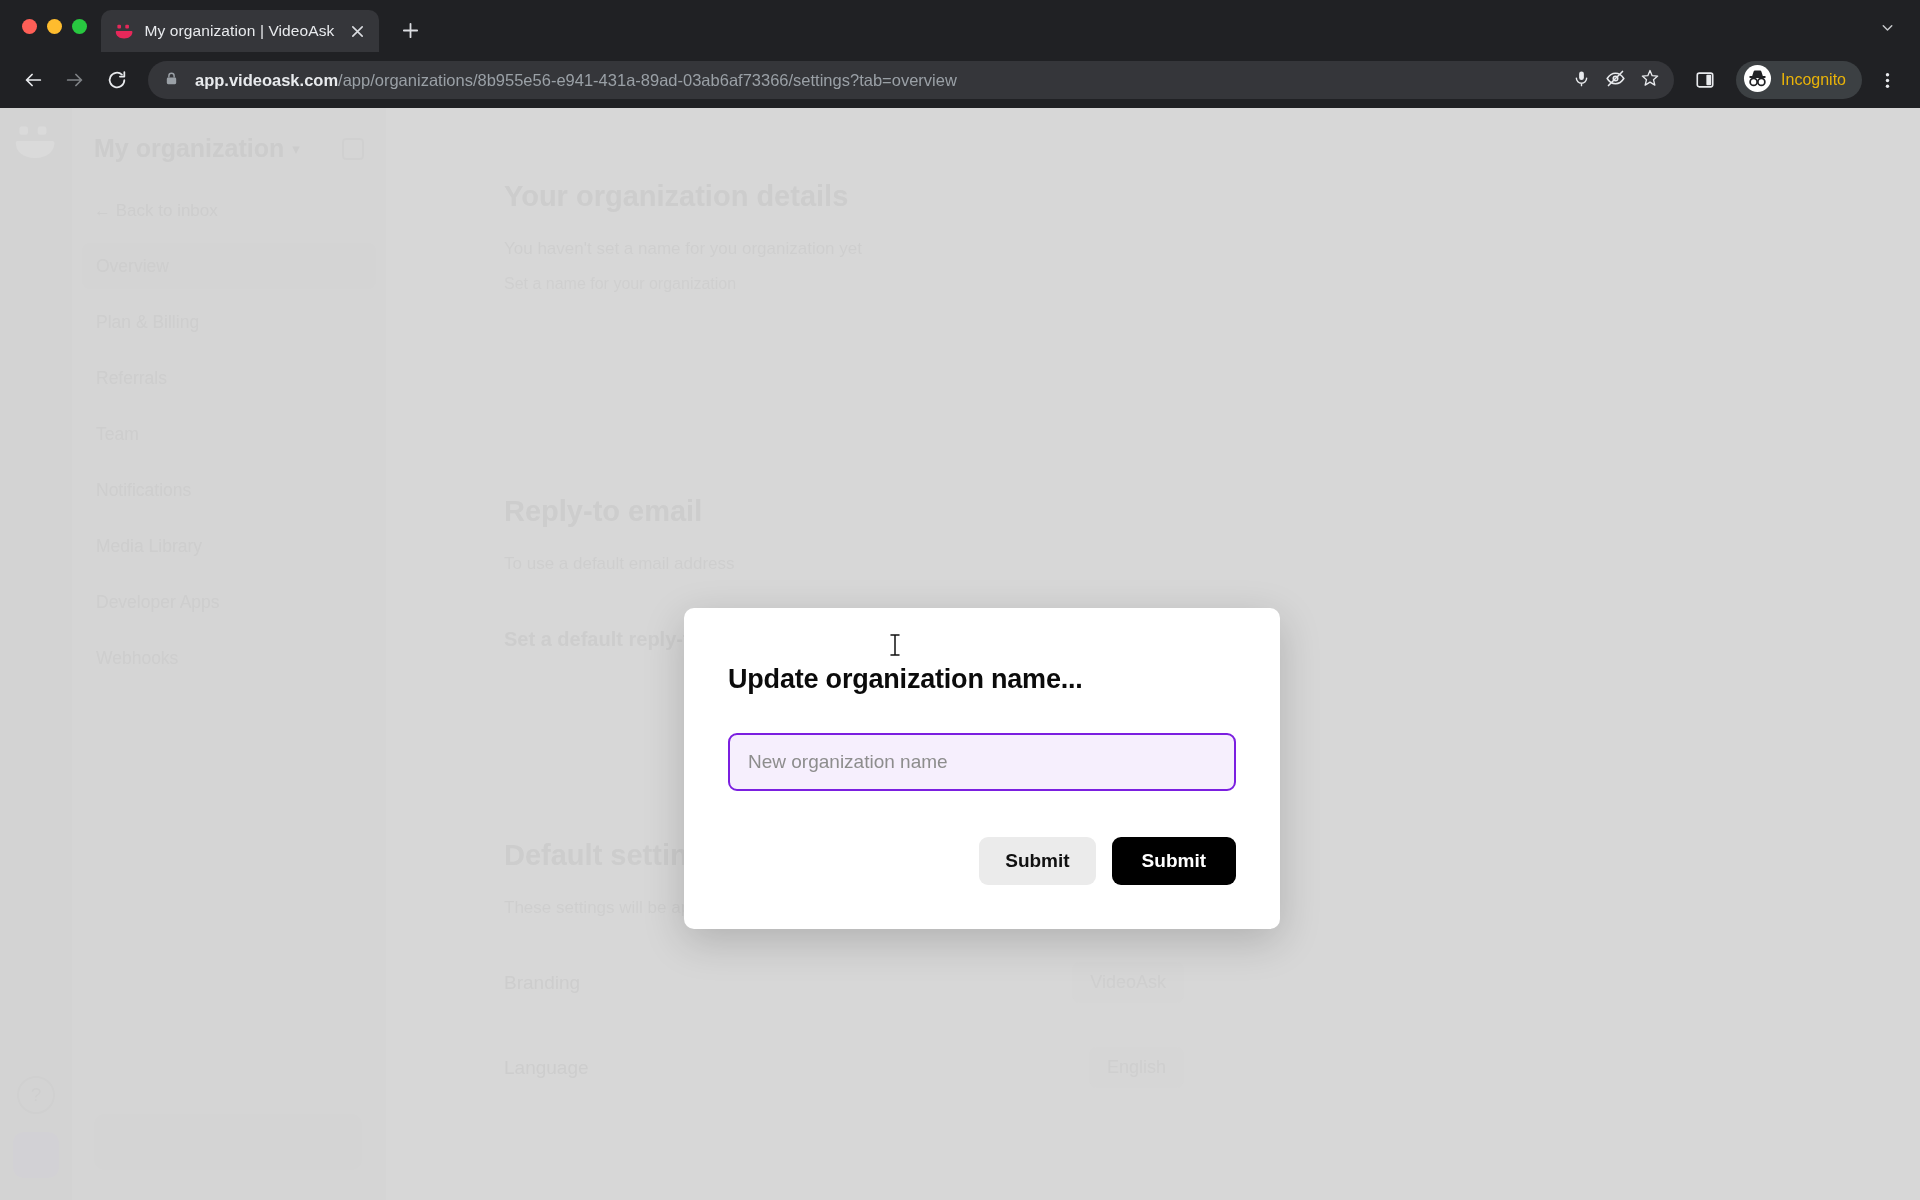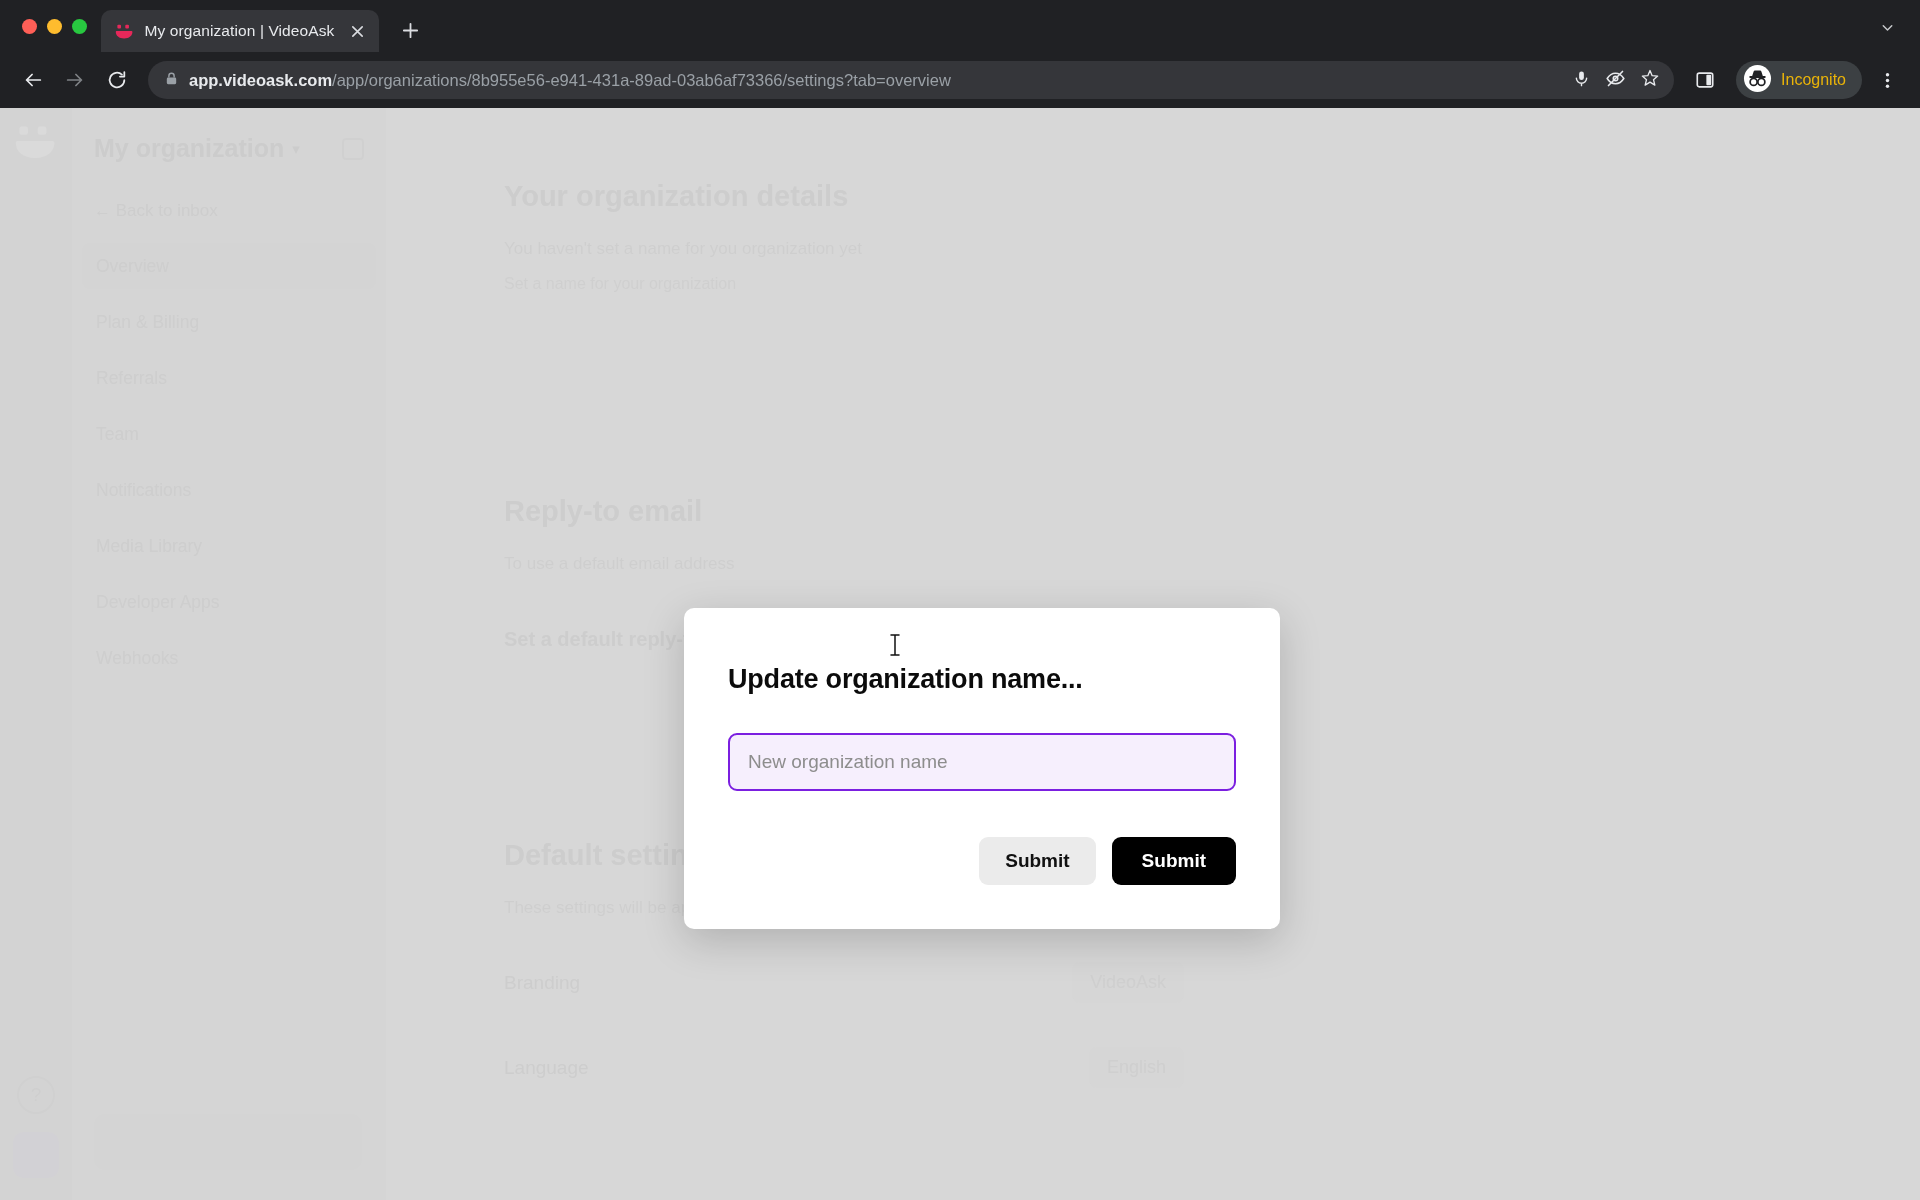--- a/index.html
+++ b/index.html
@@ -52,21 +52,21 @@
   .toolbar {
     height: 56px; background:#202124;
     display:flex; align-items:center; padding: 0 14px; gap: 4px;
   }
   .navbtn {
     width:38px; height:38px; border-radius:50%; flex:none;
     display:flex; align-items:center; justify-content:center;
   }
   .omnibox {
     flex:1; height:38px; background:#35363a; border-radius:19px;
-    display:flex; align-items:center; padding: 0 8px 0 16px; gap:10px;
+    display:flex; align-items:center; padding: 0 8px 0 16px; gap:16px;
     margin: 0 8px; min-width:0;
   }
   .url { font-size:16.5px; white-space:nowrap; overflow:hidden; text-overflow:ellipsis; }
   .url .host { color:#e8eaed; font-weight:700; }
   .url .path { color:#9aa0a6; }
   .omni-icons { display:flex; align-items:center; gap:14px; margin-left:auto; padding-right:6px; }
   .toolbar-right { display:flex; align-items:center; gap:6px; }
   .sqbtn { width:38px; height:38px; display:flex; align-items:center; justify-content:center; border-radius:50%; }
   .incognito-pill {
     display:flex; align-items:center; gap:9px; height:38px;

